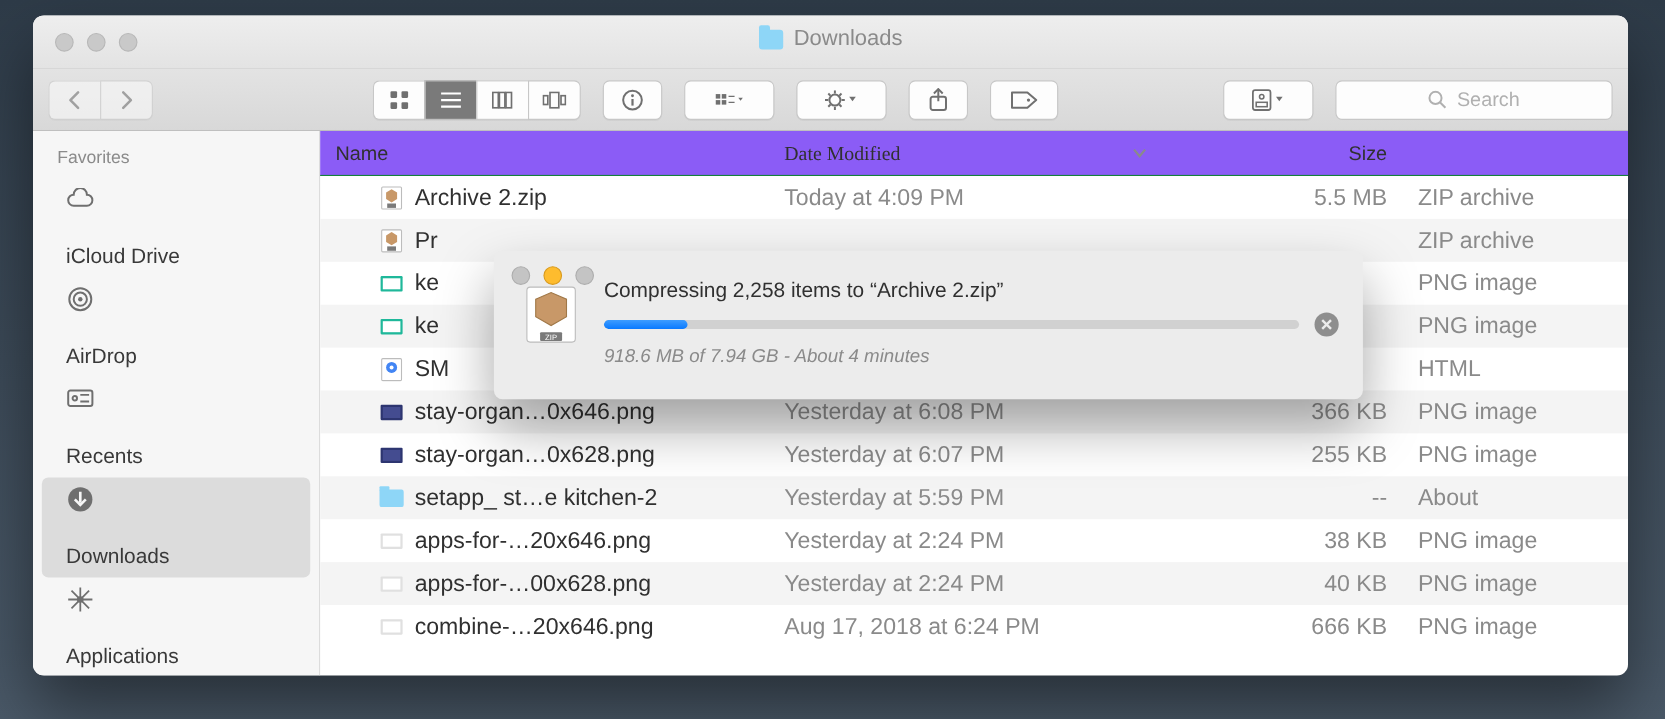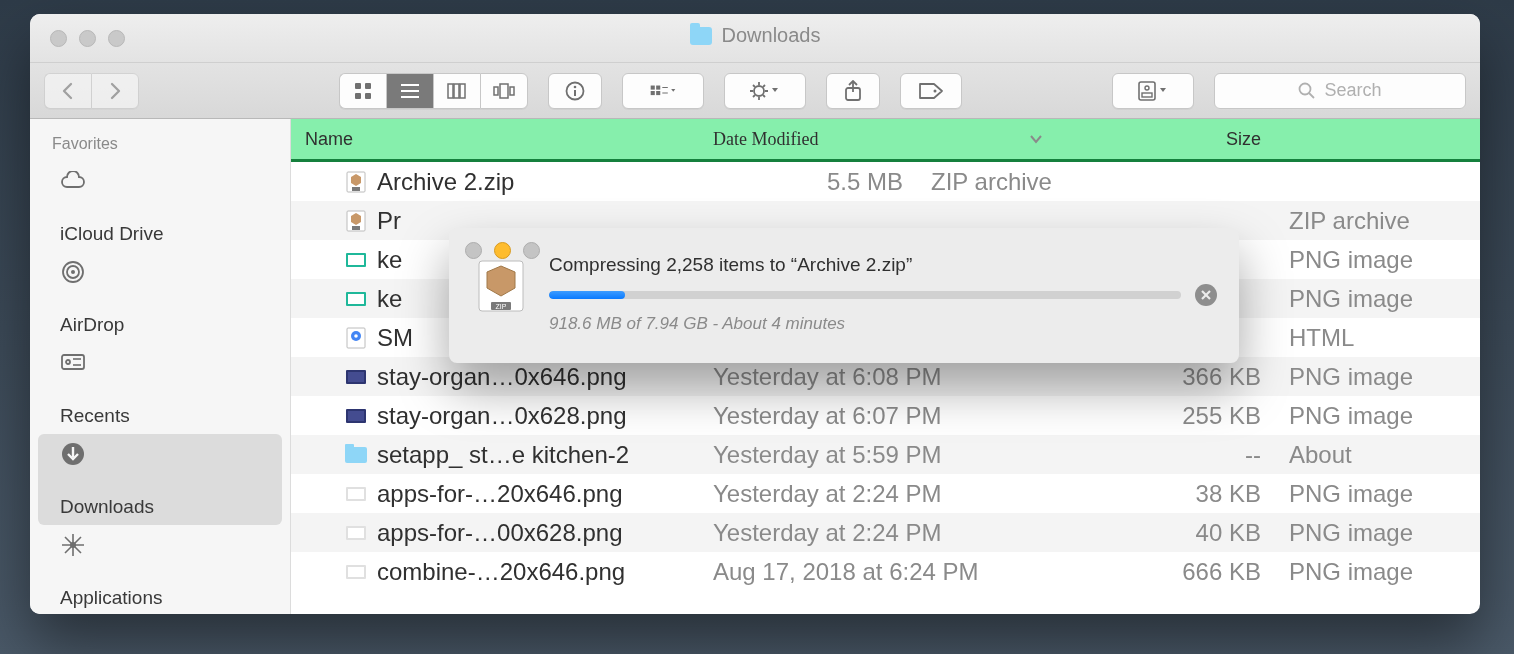--- a/index.html
+++ b/index.html
@@ -29,29 +29,29 @@
   .wide{width:80px;}
   .tag{width:60px;}
   .search-box{flex:1;max-width:310px;height:34px;background:#fdfdfd;border:1px solid #c7c7c7;border-radius:6px;display:flex;align-items:center;justify-content:center;gap:8px;color:#b0b0b0;font-size:18px;margin-left:auto;}
   .body{flex:1;display:flex;overflow:hidden;}
   .sidebar{width:260px;background:#f6f6f6;border-right:1px solid #dcdcdc;padding:12px 0;}
   .side-head{font-size:16px;color:#8a8a8a;padding:4px 22px 8px;}
   .sitem{display:flex;align-items:flex-start;gap:29px;padding:7px 22px;font-size:19px;color:#393939;border-radius:6px;margin:0 8px;flex-direction:column;}
   .sitem.selected{background:#dcdcdc;}
   .sicon{width:26px;height:26px;display:flex;align-items:center;justify-content:center;color:#6f6f6f;}
   .main{flex:1;display:flex;flex-direction:column;overflow:hidden;}
-  .cols{display:flex;height:40px;border-bottom:3px solid #15803d;background:#86efac;font-size:18px;color:#303030;}
+  .cols{display:flex;height:40px;border-bottom:1px solid #15803d;background:#8b5cf6;font-size:18px;color:#303030;}
   .col{padding:0 14px;display:flex;align-items:center;gap:6px;}
   .c-name{width:380px;}
   .c-date{width:330px;font-family:Liberation Serif, serif;}
   .c-size{width:190px;justify-content:flex-end;}
   .c-kind{flex:1;}
   .sort-ind{color:#8a8a8a;margin-left:auto;}
   .list{flex:1;overflow:hidden;}
-  .row{display:flex;height:39px;align-items:center;font-size:24px;justify-content:center;}
+  .row{display:flex;height:39px;align-items:center;font-size:21px;justify-content:center;}
   .row:nth-child(even){background:#f4f4f4;}
   .cell{padding:0 14px;white-space:nowrap;overflow:hidden;text-overflow:ellipsis;}
   .n-name{width:380px;display:flex;align-items:center;gap:10px;color:#303030;}
   .n-date{width:330px;color:#8a8a8a;}
   .n-size{width:190px;text-align:right;color:#8a8a8a;}
   .n-kind{flex:1;color:#8a8a8a;}
   .ficon{width:22px;height:22px;flex-shrink:0;margin-left:40px;}
   .ficon svg{width:22px;height:22px;}
   .folder-ic{width:22px;height:16px;background:#8ed6f7;border-radius:1px 2px 2px 2px;margin-left:40px;position:relative;}
   .folder-ic:before{content:"";position:absolute;left:0;top:-3px;width:9px;height:4px;background:#8ed6f7;border-radius:1px 1px 0 0;}
@@ -296,20 +296,21 @@
               <div class="cell n-name">
                 <div class="ficon">
                   <svg viewBox="0 0 22 22">
                     <rect x="2" y="1" width="18" height="20" rx="1" fill="#fff" stroke="#bcbcbc"></rect>
                     <path d="M6 6 L11 3 L16 6 L16 12 L11 15 L6 12 Z" fill="#c89868"></path>
                     <rect x="7" y="16" width="8" height="4" fill="#7a7a7a"></rect>
                   </svg>
                 </div>
                 <span>Archive 2.zip</span>
               </div>
+              <div class="cell n-date">Today at 4:09 PM</div>
               <div class="cell n-size">5.5 MB</div>
               <div class="cell n-kind">ZIP archive</div>
             </div>
             <div class="row">
               <div class="cell n-name">
                 <div class="ficon">
                   <svg viewBox="0 0 22 22">
                     <rect x="2" y="1" width="18" height="20" rx="1" fill="#fff" stroke="#bcbcbc"></rect>
                     <path d="M6 6 L11 3 L16 6 L16 12 L11 15 L6 12 Z" fill="#c89868"></path>
                     <rect x="7" y="16" width="8" height="4" fill="#7a7a7a"></rect>

